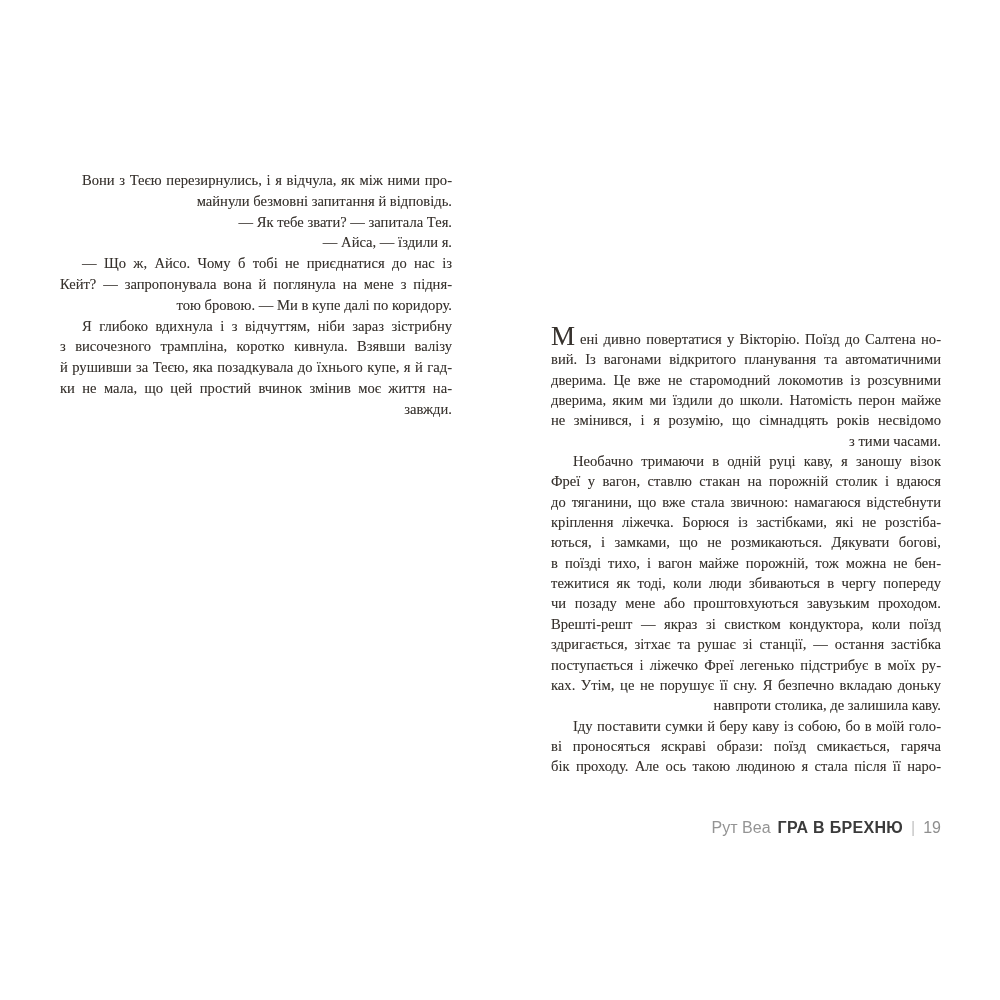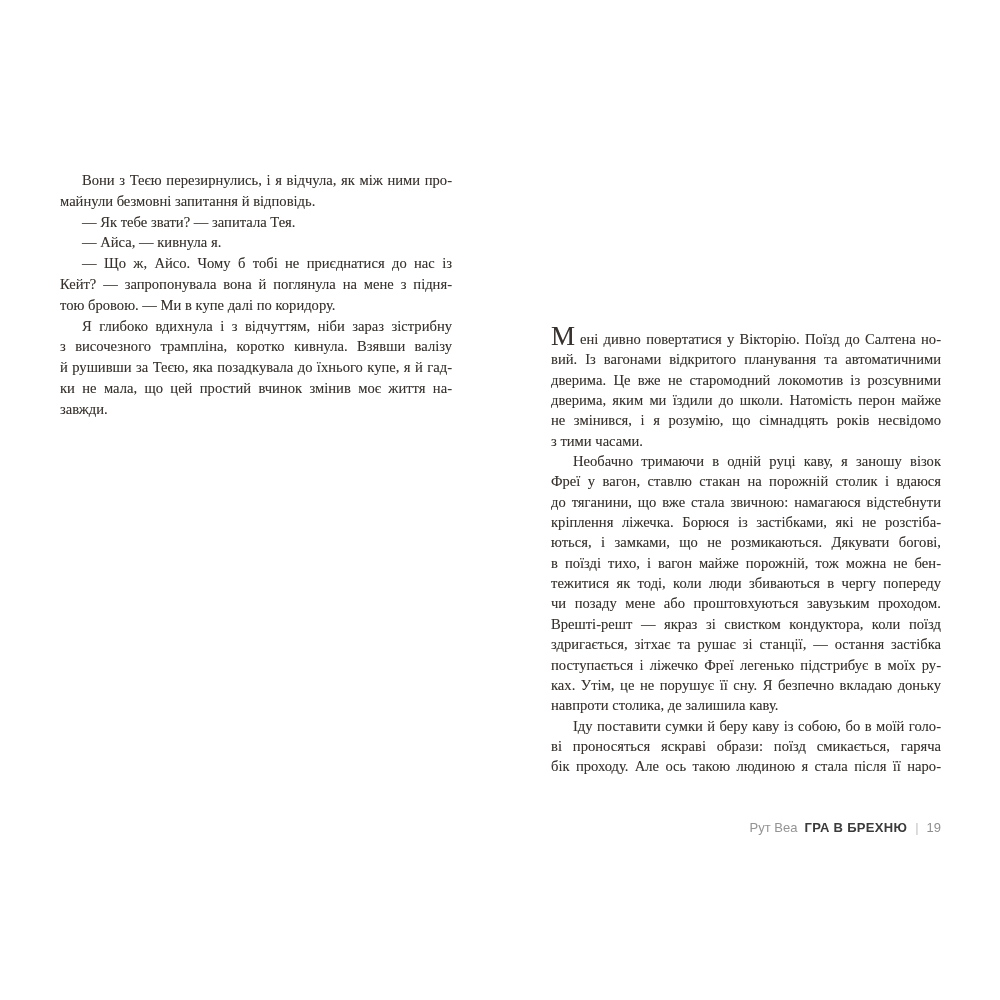--- a/index.html
+++ b/index.html
@@ -21,21 +21,21 @@
     font-size: 14.6px;
     text-shadow: 0 0 0.6px rgba(55,50,45,0.35);
   }
   .col-left  { left: 60px;  top: 170px; width: 392px; }
   .col-right { left: 551px; top: 329px; width: 390px; }
 
   .line {
     height: 20.8px;
     line-height: 20.8px;
     overflow: hidden;
-    text-align: left;
+    text-align: right;
     white-space: normal;
   }
   .col-right .line { height: 20.35px; line-height: 20.35px; }
   .line.j {
     text-align: justify;
     text-align-last: justify;
   }
   .line.ind { padding-left: 22px; }
 
   .line.first {
@@ -50,40 +50,40 @@
     font-size: 27px;
     line-height: 1;
     color: #37322d;
   }
 
   .running-footer {
     position: absolute;
     top: 820px;
     right: 59px;
     font-family: "Liberation Sans", sans-serif;
-    font-size: 13px;
+    font-size: 16px;
     line-height: 16px;
     color: #8f8f8f;
     white-space: nowrap;
   }
   .running-footer .author { color: #949494; margin-right: 7px; }
   .running-footer .title  { color: #3b3b3b; font-weight: bold; letter-spacing: 0.3px; }
   .running-footer .bar    { color: #c3c3c3; margin: 0 8px; font-weight: normal; }
   .running-footer .pageno { color: #8f8f8f; }
 </style>
 </head>
 <body>
 
 <div class="page">
 
   <section class="col col-left">
       <div class="line j ind">Вони з Теєю перезирнулись, і я відчула, як між ними про-</div>
       <div class="line">майнули безмовні запитання й відповідь.</div>
       <div class="line ind">— Як тебе звати? — запитала Тея.</div>
-      <div class="line ind">— Айса, — кивнула я.</div>
+      <div class="line ind">— Айса, — їздили я.</div>
       <div class="line j ind">— Що ж, Айсо. Чому б тобі не приєднатися до нас із</div>
       <div class="line j">Кейт? — запропонувала вона й поглянула на мене з підня-</div>
       <div class="line">тою бровою. — Ми в купе далі по коридору.</div>
       <div class="line j ind">Я глибоко вдихнула і з відчуттям, ніби зараз зістрибну</div>
       <div class="line j">з височезного трампліна, коротко кивнула. Взявши валізу</div>
       <div class="line j">й рушивши за Теєю, яка позадкувала до їхнього купе, я й гад-</div>
       <div class="line j">ки не мала, що цей простий вчинок змінив моє життя на-</div>
       <div class="line">завжди.</div>
     </section>
 

